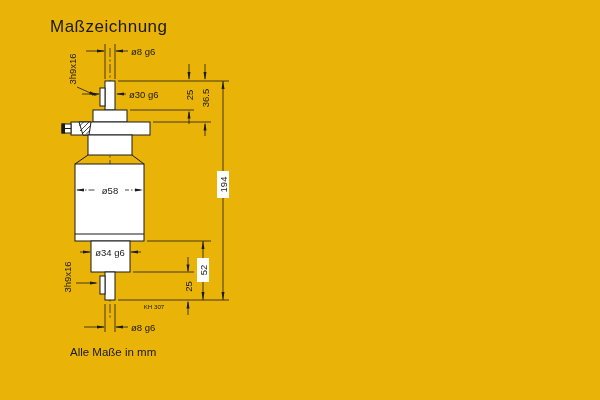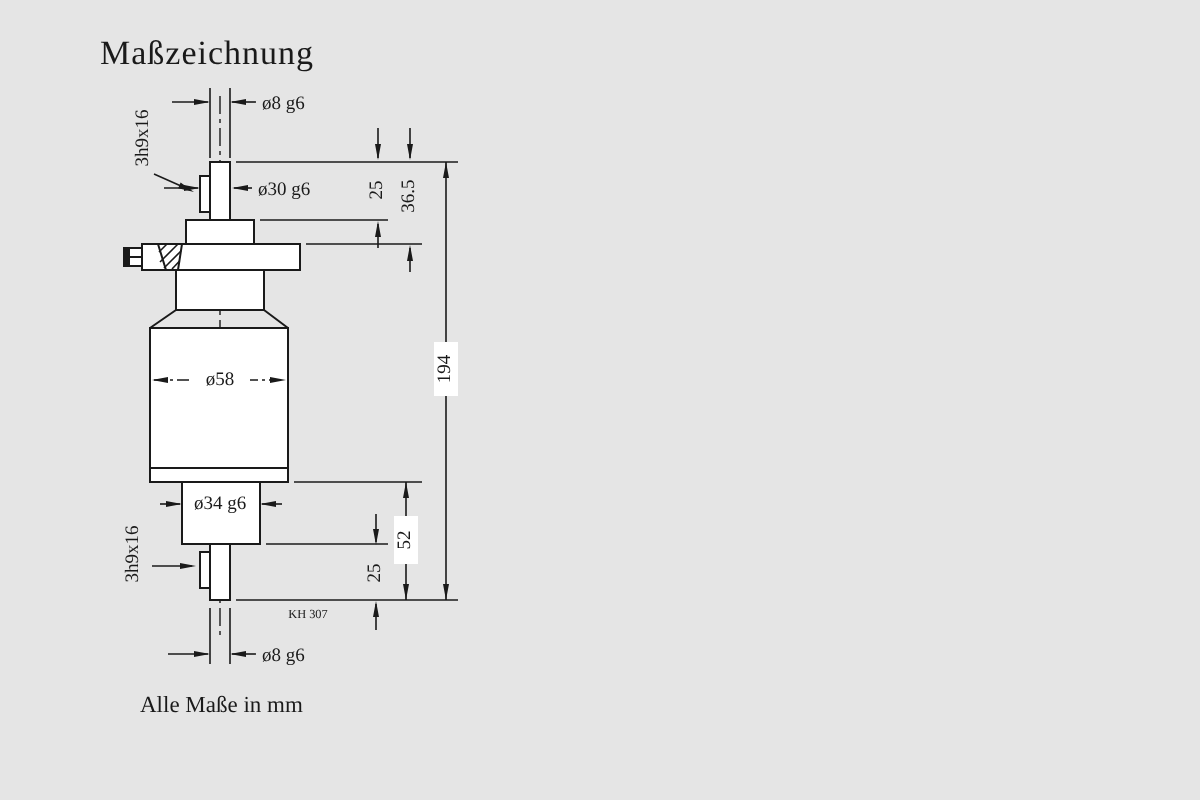--- a/index.html
+++ b/index.html
@@ -1,20 +1,20 @@
 <!DOCTYPE html>
 <html><head>
 <meta charset="utf-8">
 <style>
   html,body{margin:0;padding:0;background:#fff;}
   .page{
     position:relative;
     width:600px;height:400px;
-    background:#e5e5e5;
-    font-family:Liberation Serif, serif;
+    background:#eab308;
+    font-family:Liberation Sans, sans-serif;
     overflow:hidden;
   }
   svg text{fill:#1a1a1a;}
   .t-title{font-size:17px;letter-spacing:0.5px;}
   .t-dim{font-size:9.5px;}
   .t-tiny{font-size:6.2px;}
   .t-foot{font-size:11.5px;}
 </style>
 </head>
 <body>

